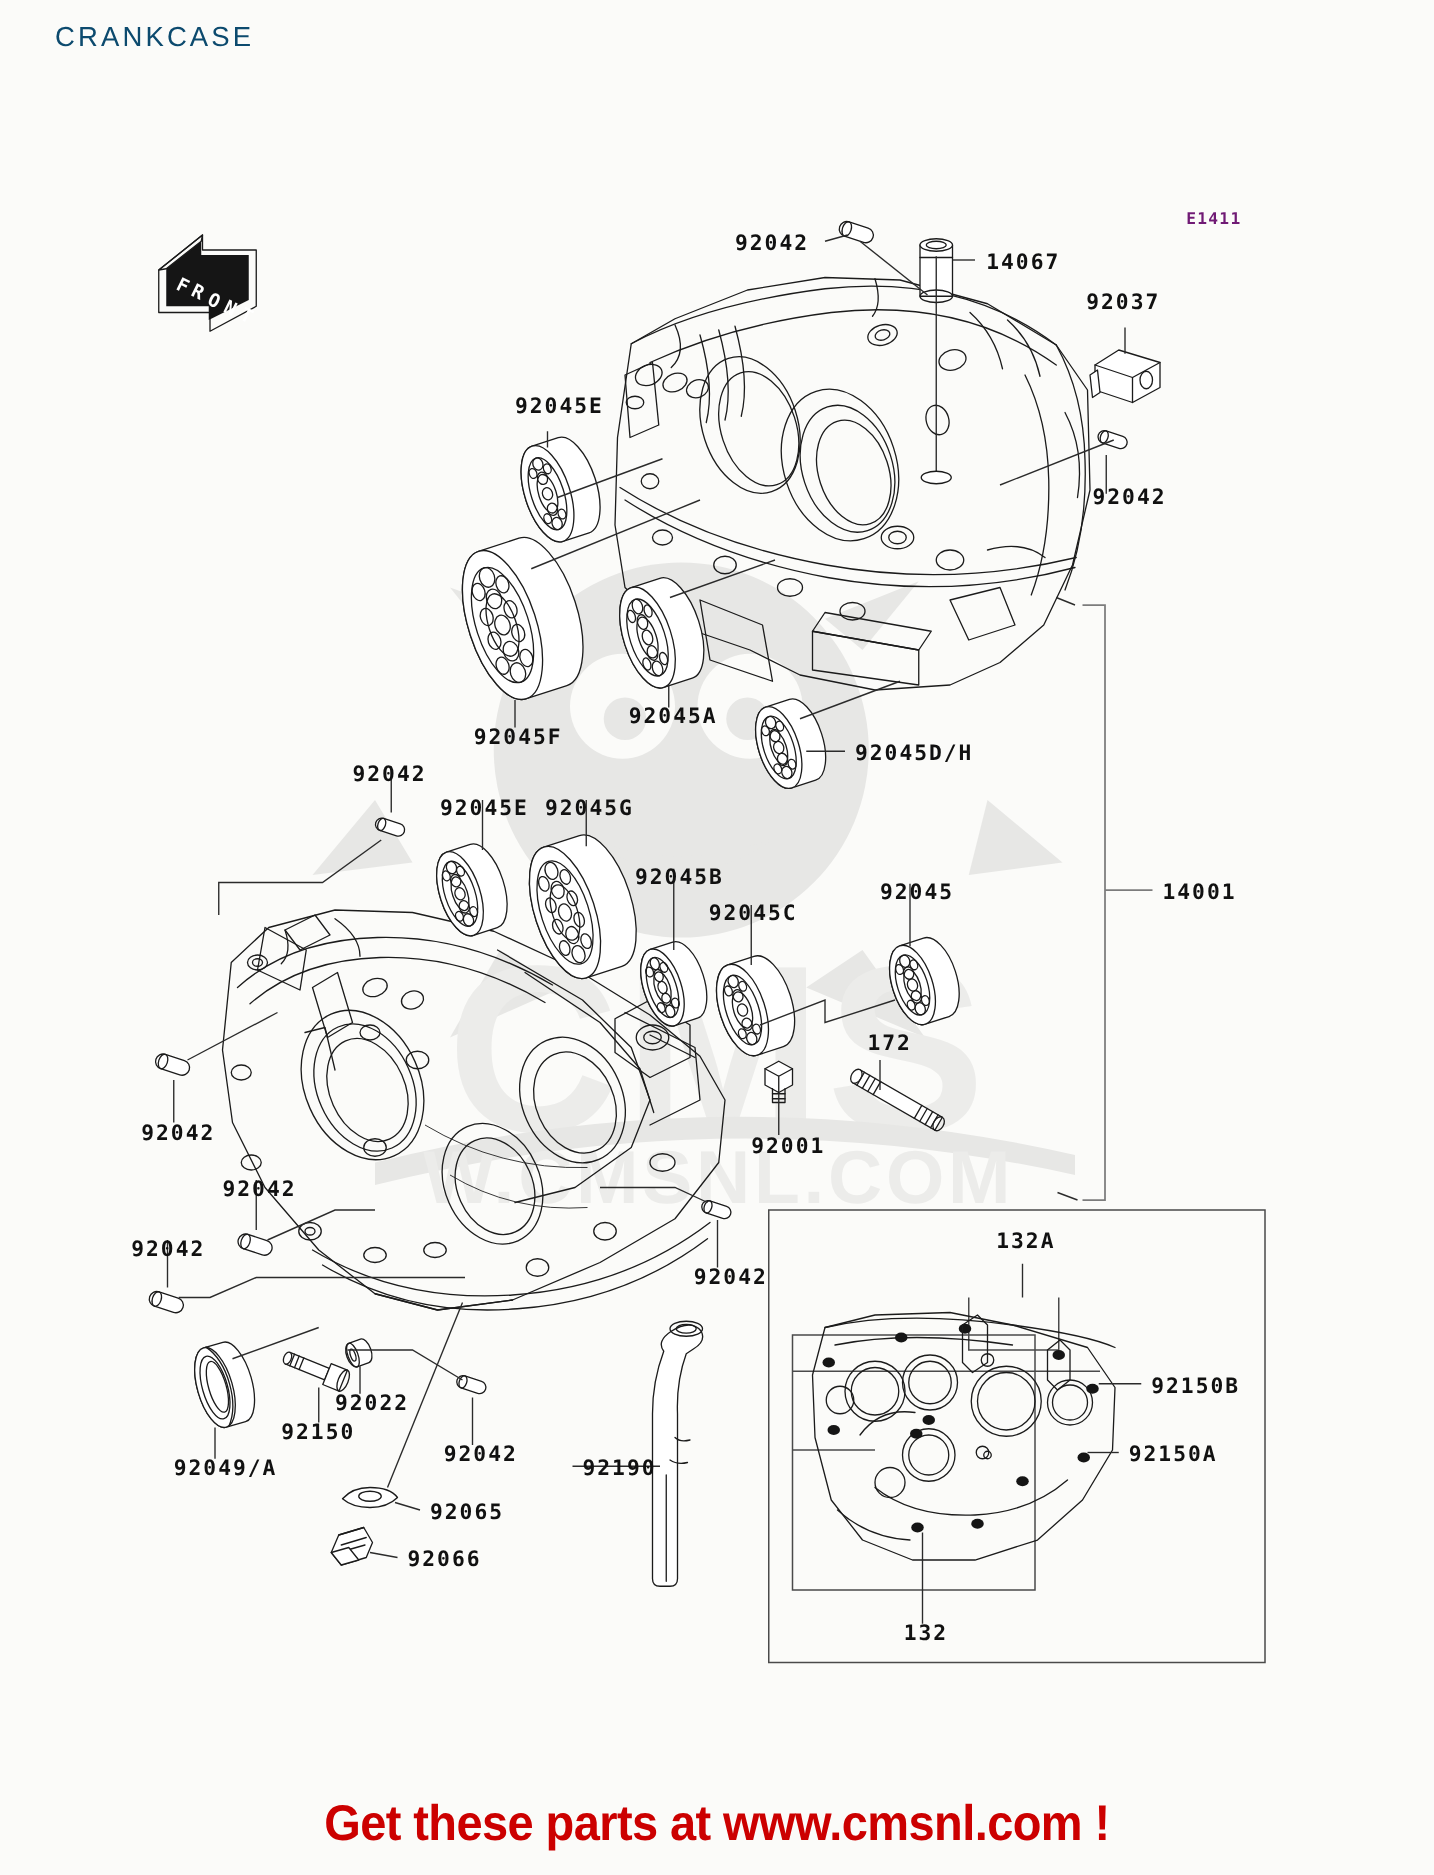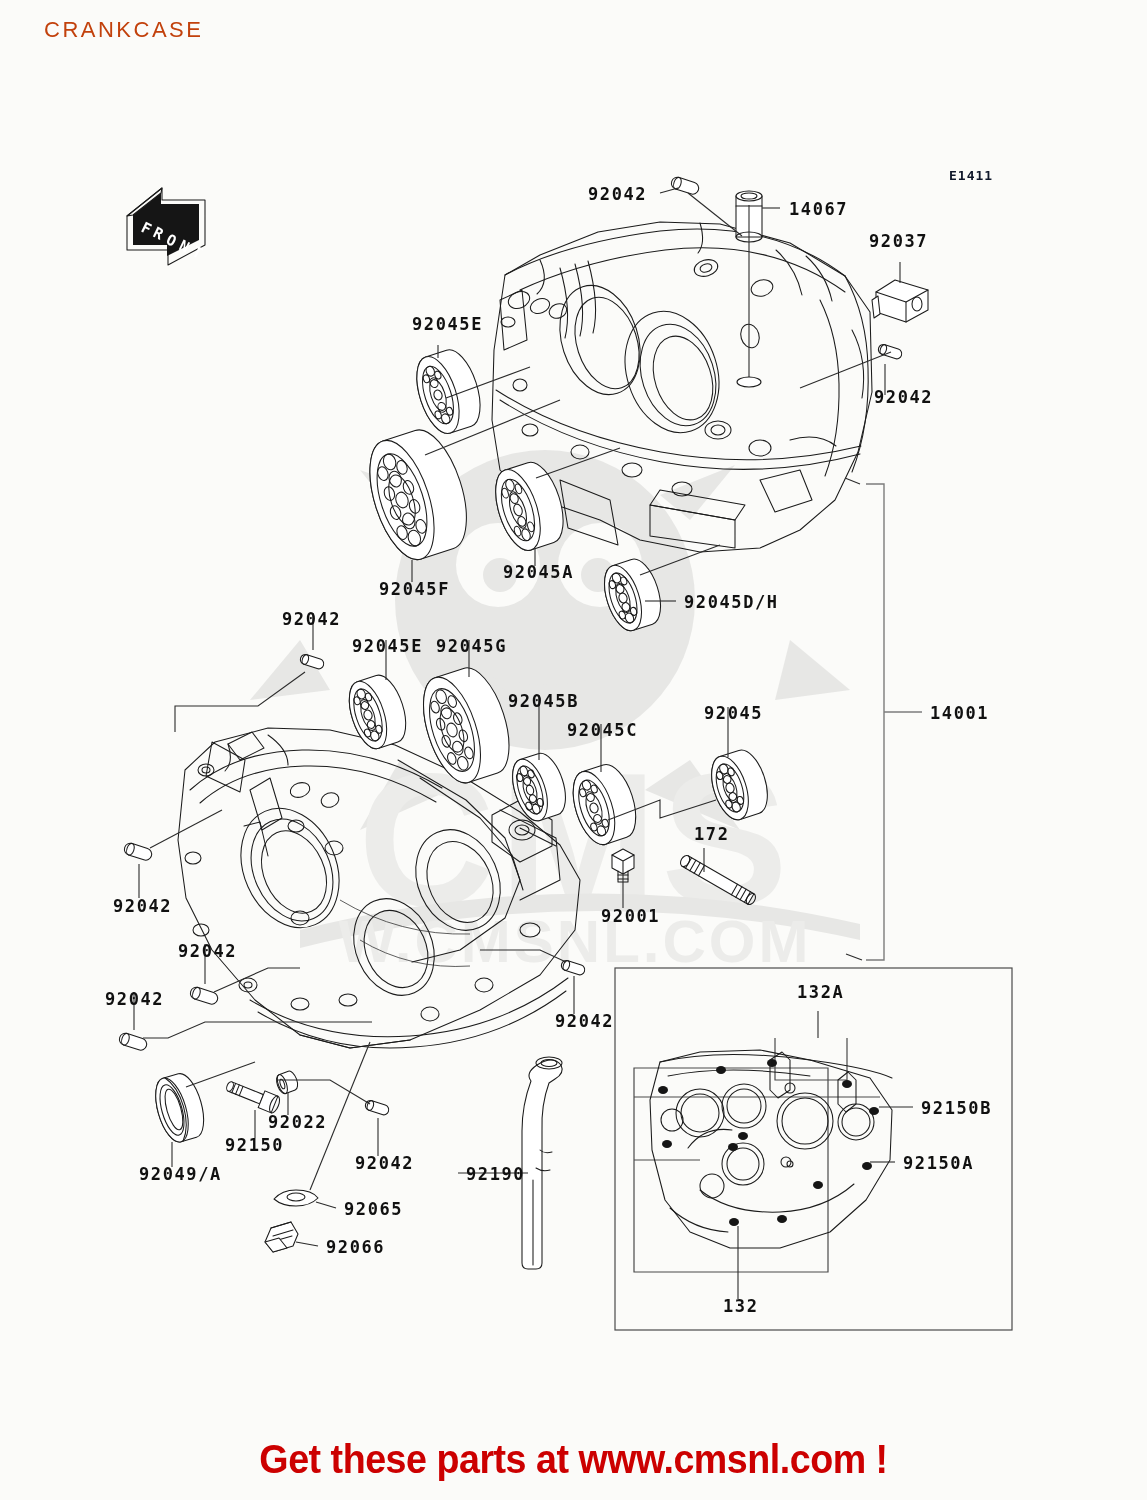--- a/index.html
+++ b/index.html
@@ -7,28 +7,28 @@
   body{
     width:1147px;height:1500px;
     background:#fbfbf9;
     font-family:"DejaVu Sans Mono", monospace;
     position:relative;overflow:hidden;
   }
   #page-title{
     position:absolute;left:44px;top:17px;
     font-family:"Liberation Sans", sans-serif;
     font-size:22px;letter-spacing:2.5px;
-    color:#c2410c;font-weight:400;
+    color:#0c4a6e;font-weight:400;
     white-space:nowrap;
   }
   #diagram-code{
     position:absolute;left:949px;top:168px;
     font-family:"DejaVu Sans Mono", monospace;
     font-size:13px;font-weight:bold;letter-spacing:1px;
-    color:#0f172a;
+    color:#701a75;
   }
   #footer-cta{
     position:absolute;left:0;right:0;top:1437px;
     text-align:center;
     font-family:"Liberation Sans", sans-serif;
     font-size:40px;font-weight:bold;
     color:#cc0000;
     letter-spacing:-0.5px;
     transform:scaleX(0.94);
   }

